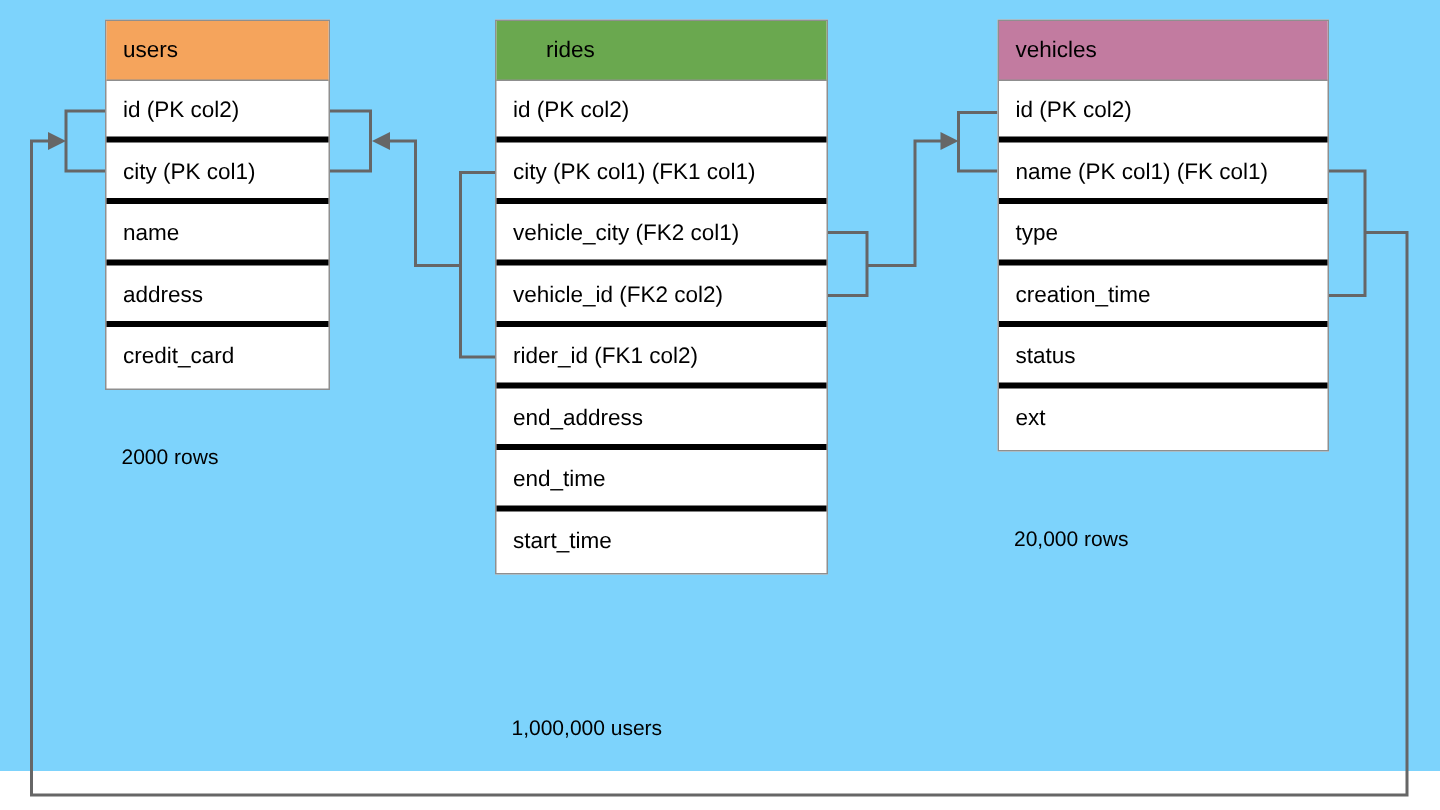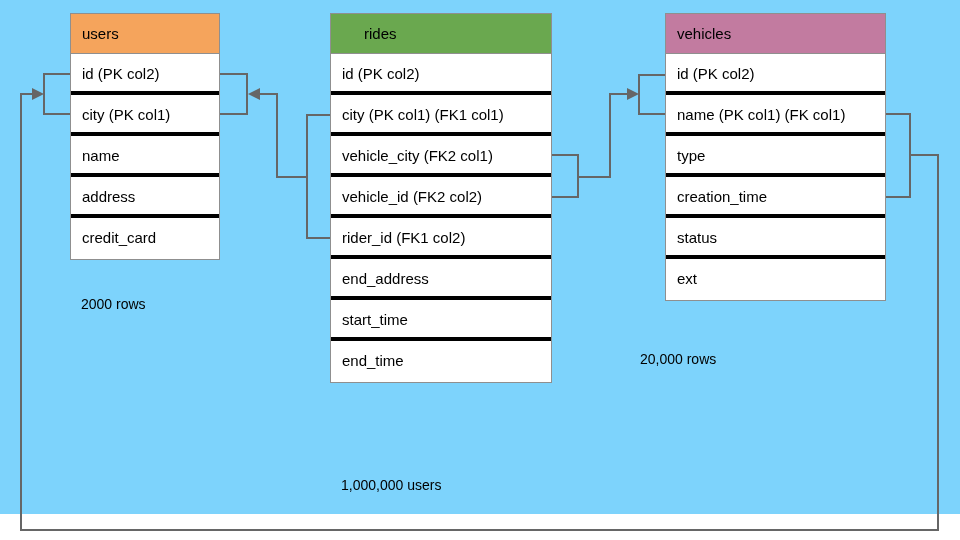--- a/index.html
+++ b/index.html
@@ -59,21 +59,21 @@
     font-size: 14px;
     padding-left: 11px;
     white-space: nowrap;
   }
   
   #t-users    { left: 70px;  top: 13px; width: 150px; }
   #t-rides    { left: 330px; top: 13px; width: 222px; }
   #t-vehicles { left: 665px; top: 13px; width: 221px; }
   #rc-users    { left: 70px;  top: 279px; margin-top: 17px; }
   #rc-rides    { left: 330px; top: 477px; }
-  #rc-vehicles { left: 629px; top: 351px; }
+  #rc-vehicles { left: 665px; top: 351px; }
 </style>
 </head>
 <body>
 
 <div class="canvas">
 
   <svg class="connectors" width="960" height="540" viewBox="0 0 960 540" xmlns="http://www.w3.org/2000/svg">
 
     <g stroke="#666666" stroke-width="2" fill="none">
       <path d="M220,74 H247 V114 H220"></path>
@@ -108,22 +108,22 @@
   <div id="rc-users" class="rowcount">2000 rows</div>
 
   <div id="t-rides" class="db-table">
     <div class="thead" style="background-color: rgb(106, 168, 79); padding-left: 33px;">rides</div>
     <div class="trow">id (PK col2)</div>
     <div class="trow">city (PK col1) (FK1 col1)</div>
     <div class="trow">vehicle_city (FK2 col1)</div>
     <div class="trow">vehicle_id (FK2 col2)</div>
     <div class="trow">rider_id (FK1 col2)</div>
     <div class="trow">end_address</div>
+    <div class="trow">end_time</div>
     <div class="trow">start_time</div>
-    <div class="trow">end_time</div>
   </div>
   <div id="rc-rides" class="rowcount">1,000,000 users</div>
 
   <div id="t-vehicles" class="db-table">
     <div class="thead" style="background-color: rgb(194, 123, 160);">vehicles</div>
     <div class="trow">id (PK col2)</div>
     <div class="trow">name (PK col1) (FK col1)</div>
     <div class="trow">type</div>
     <div class="trow">creation_time</div>
     <div class="trow">status</div>

